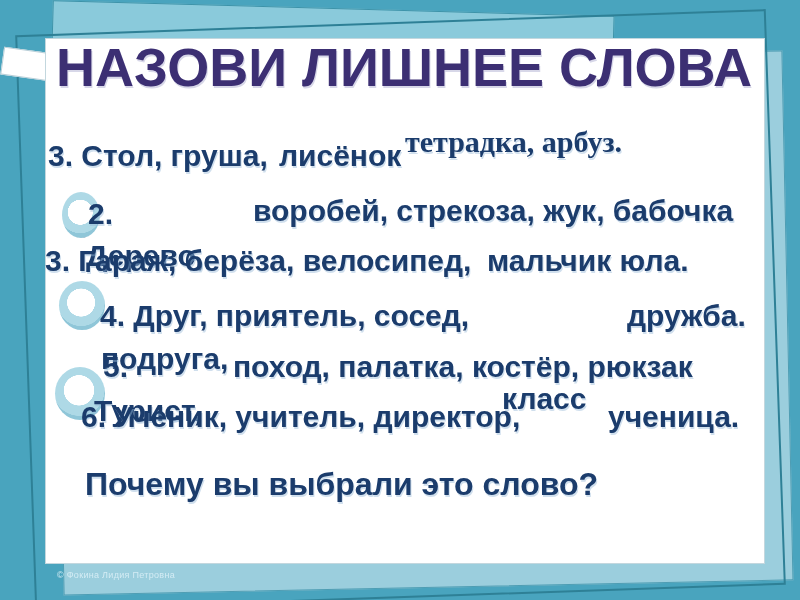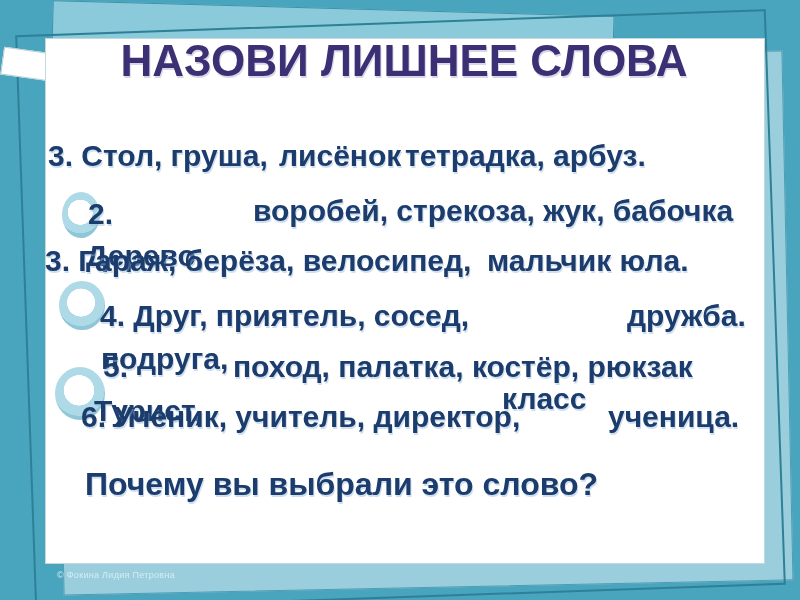--- a/index.html
+++ b/index.html
@@ -46,35 +46,35 @@
       #5d8fa8 79% 86%, rgba(0,0,0,0) 87%);
   }
   .r1{left:62px;top:192px;width:38px;height:46px;}
   .r2{left:59px;top:281px;width:46px;height:49px;}
   .r3{left:55px;top:367px;width:50px;height:53px;}
 
   
   .title{
     position:absolute;left:45px;top:36px;width:718px;margin:0;
     z-index:6;text-align:center;
-    font-size:44px;font-weight:bold;letter-spacing:0px;
+    font-size:54px;font-weight:bold;letter-spacing:0px;
     color:#3c2f73;white-space:nowrap;
     text-shadow:1px 2px 0 rgba(140,140,190,0.35);
   }
 
   
   .t{
     position:absolute;z-index:6;white-space:nowrap;
     font-size:30px;font-weight:bold;color:#1b3c6c;
     text-shadow:1px 2px 0 rgba(150,185,215,0.45);
     line-height:1;
   }
   .f-i1base{left:48px;top:141px;}
   .f-i1word{left:279px;top:141px;}
-  .f-i1rest{left:405px;top:141px;}
+  .f-i1rest{left:405px;top:127px;font-family:Liberation Serif, serif;}
   .f-i2num {left:88px;top:199px;}
   .f-i2list{left:253px;top:196px;}
   .f-i2word{left:86px;top:241px;}
   .f-i3base{left:45px;top:246px;}
   .f-i3word{left:487px;top:246px;}
   .f-i4base{left:100px;top:301px;}
   .f-i4end {left:627px;top:301px;}
   .f-i4word{left:101px;top:344px;}
   .f-i5num {left:103px;top:352px;}
   .f-i5list{left:233px;top:352px;}

